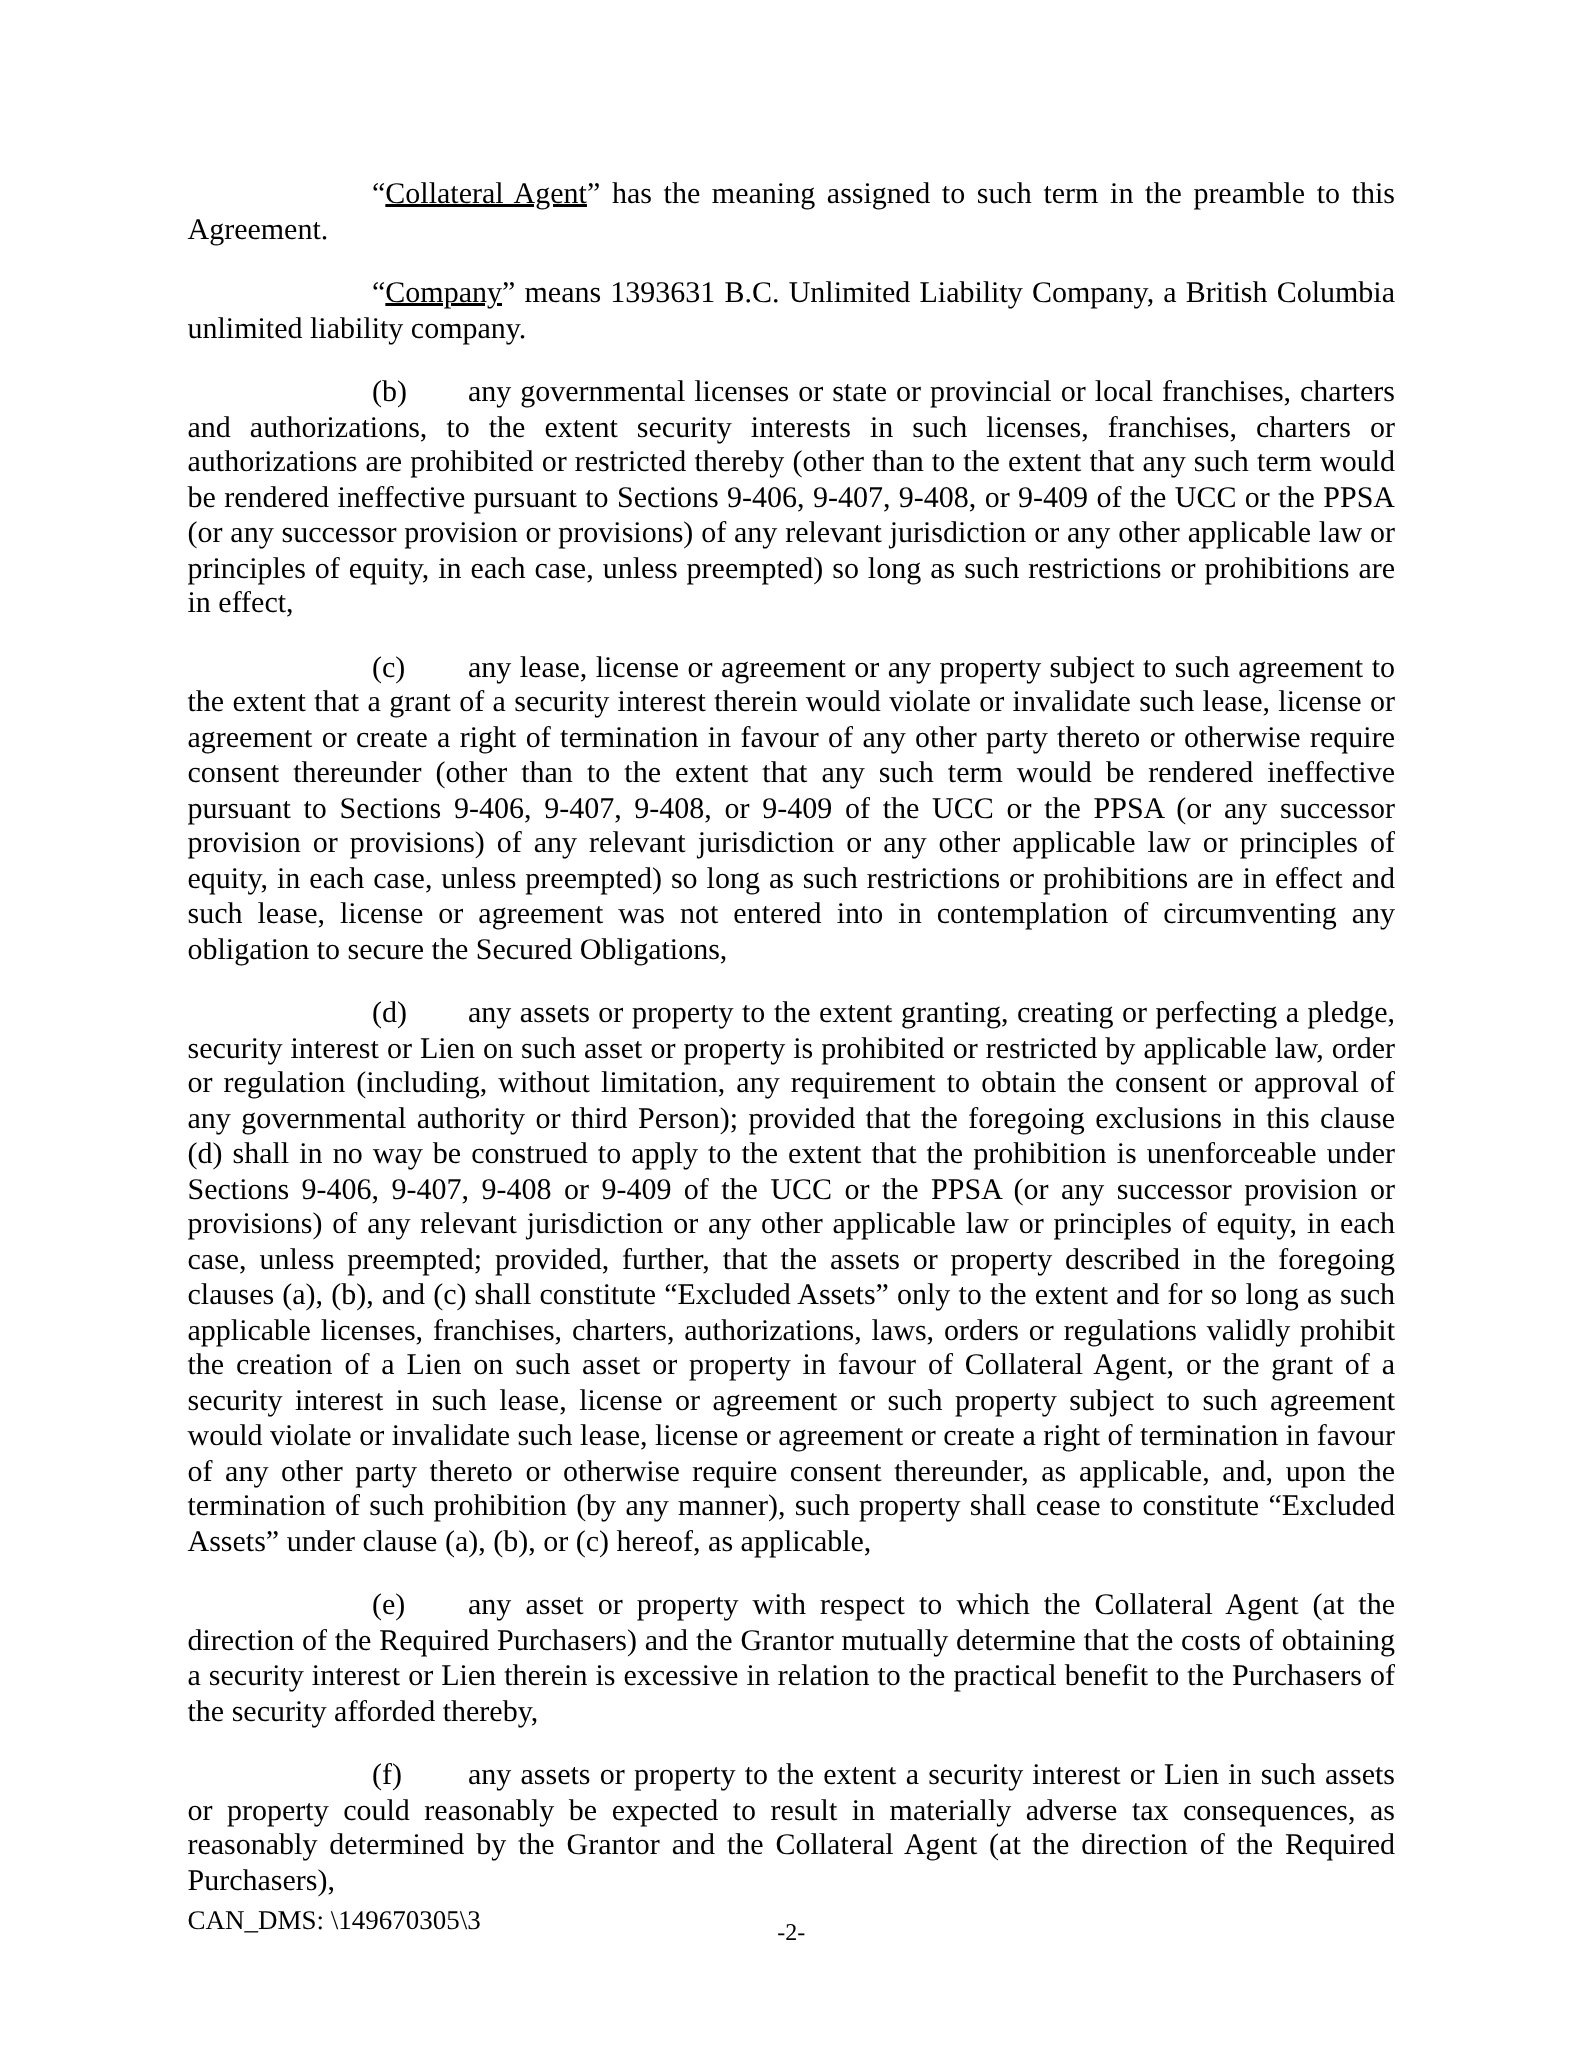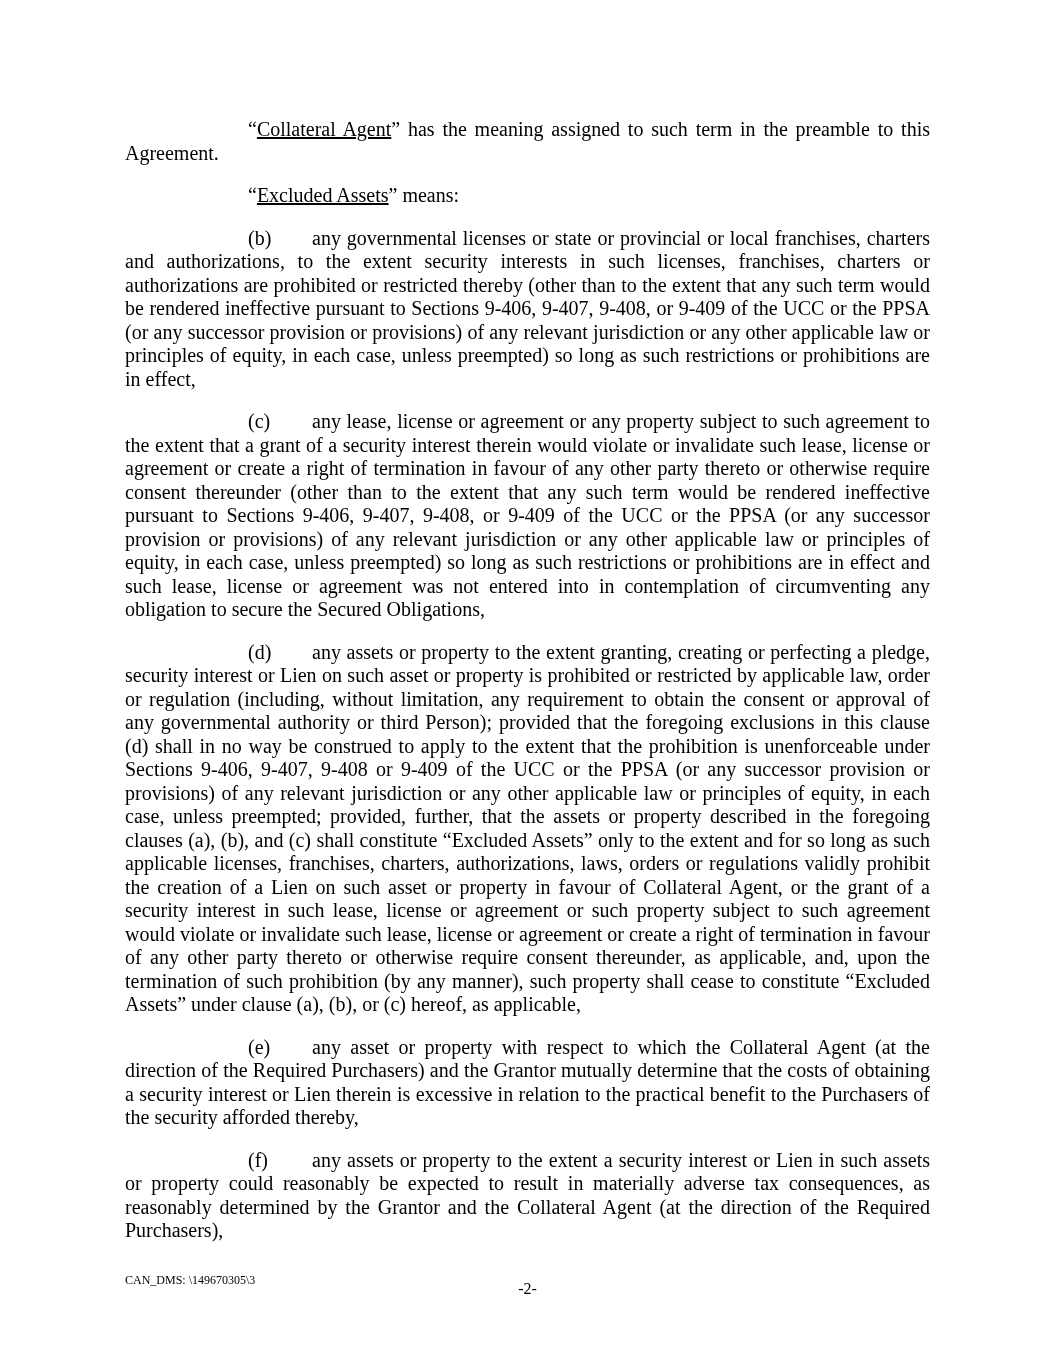--- a/index.html
+++ b/index.html
@@ -30,21 +30,21 @@
   }
   .clause-label {
     display: inline-block;
     width: 64px;
     text-indent: 0;
   }
   .footer-left {
     position: absolute;
     left: 125px;
     top: 1272px;
-    font-size: 12px;
+    font-size: 18px;
     line-height: 16px;
     text-indent: 0;
     text-align: left;
   }
   .page-number {
     position: absolute;
     left: 0;
     right: 0;
     top: 1280px;
     text-align: center;
@@ -53,22 +53,22 @@
     text-indent: 0;
   }
 </style>
 </head>
 <body>
 
 <div class="page">
 
   <p class="para"><span>“</span><span class="term">Collateral Agent</span><span>” has the meaning assigned to such term in the preamble to this Agreement.</span></p>
 
+  <p class="para"><span>“</span><span class="term">Company</span><span>” means 1393631 B.C. Unlimited Liability Company, a British Columbia unlimited liability company.</span></p>
 
-  <p class="para"><span>“</span><span class="term">Excluded Assets</span><span>” means:</span></p>
 
 
   <p class="para"><span class="clause-label">(b)</span><span>any governmental licenses or state or provincial or local franchises, charters and authorizations, to the extent security interests in such licenses, franchises, charters or authorizations are prohibited or restricted thereby (other than to the extent that any such term would be rendered ineffective pursuant to Sections 9-406, 9-407, 9-408, or 9-409 of the UCC or the PPSA (or any successor provision or provisions) of any relevant jurisdiction or any other applicable law or principles of equity, in each case, unless preempted) so long as such restrictions or prohibitions are in effect,</span></p>
 
   <p class="para"><span class="clause-label">(c)</span><span>any lease, license or agreement or any property subject to such agreement to the extent that a grant of a security interest therein would violate or invalidate such lease, license or agreement or create a right of termination in favour of any other party thereto or otherwise require consent thereunder (other than to the extent that any such term would be rendered ineffective pursuant to Sections 9-406, 9-407, 9-408, or 9-409 of the UCC or the PPSA (or any successor provision or provisions) of any relevant jurisdiction or any other applicable law or principles of equity, in each case, unless preempted) so long as such restrictions or prohibitions are in effect and such lease, license or agreement was not entered into in contemplation of circumventing any obligation to secure the Secured Obligations,</span></p>
 
   <p class="para"><span class="clause-label">(d)</span><span>any assets or property to the extent granting, creating or perfecting a pledge, security interest or Lien on such asset or property is prohibited or restricted by applicable law, order or regulation (including, without limitation, any requirement to obtain the consent or approval of any governmental authority or third Person); provided that the foregoing exclusions in this clause (d) shall in no way be construed to apply to the extent that the prohibition is unenforceable under Sections 9-406, 9-407, 9-408 or 9-409 of the UCC or the PPSA (or any successor provision or provisions) of any relevant jurisdiction or any other applicable law or principles of equity, in each case, unless preempted; provided, further, that the assets or property described in the foregoing clauses (a), (b), and (c) shall constitute “Excluded Assets” only to the extent and for so long as such applicable licenses, franchises, charters, authorizations, laws, orders or regulations validly prohibit the creation of a Lien on such asset or property in favour of Collateral Agent, or the grant of a security interest in such lease, license or agreement or such property subject to such agreement would violate or invalidate such lease, license or agreement or create a right of termination in favour of any other party thereto or otherwise require consent thereunder, as applicable, and, upon the termination of such prohibition (by any manner), such property shall cease to constitute “Excluded Assets” under clause (a), (b), or (c) hereof, as applicable,</span></p>
 
   <p class="para"><span class="clause-label">(e)</span><span>any asset or property with respect to which the Collateral Agent (at the direction of the Required Purchasers) and the Grantor mutually determine that the costs of obtaining a security interest or Lien therein is excessive in relation to the practical benefit to the Purchasers of the security afforded thereby,</span></p>
 

